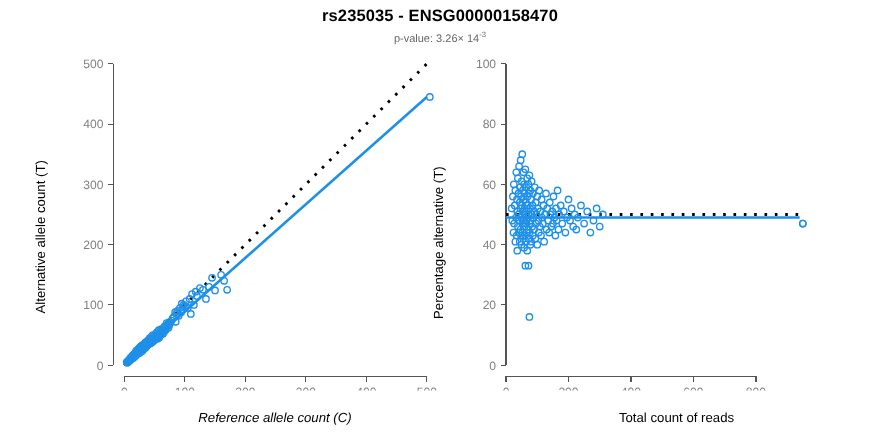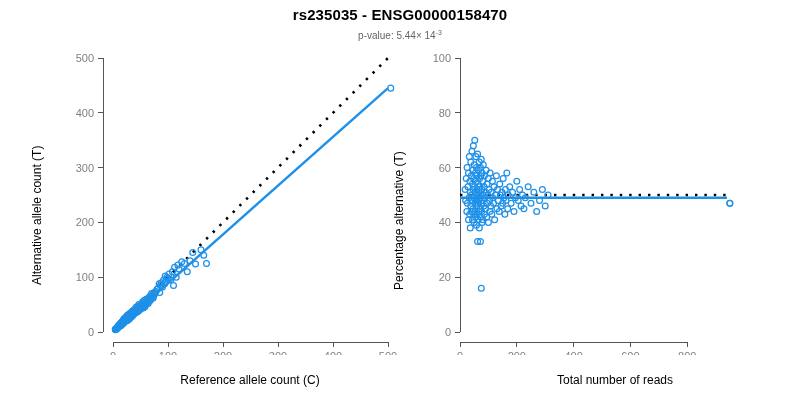--- a/index.html
+++ b/index.html
@@ -29,21 +29,21 @@
   }
 </style>
 </head>
 <body>
 
 <div id="root">
 
   <div class="title">rs235035 - ENSG00000158470</div>
 
   <div class="subtitle">
-    <span>p-value: 5.44</span><span>× 14</span><sup>-3</sup>
+    <span>p-value: 3.26</span><span>× 14</span><sup>-3</sup>
   </div>
 
   <div class="panel" style="left:0px;top:45px;">
     <svg id="svg-left" class="plotsvg" width="400" height="310">
         <clipPath id="svg-left-clip">
           <rect x="99" y="7" width="299" height="294"></rect>
         </clipPath>
         <line x1="103" y1="287" x2="103" y2="13" stroke="#555555" stroke-width="1" shape-rendering="crispEdges"></line>
         <line x1="98" y1="287" x2="103" y2="287" stroke="#555555" stroke-width="1" shape-rendering="crispEdges"></line>
         <text x="94" y="291" text-anchor="end" font-family="&quot;Liberation Sans&quot;, sans-serif" font-size="11" fill="#808080">0</text>
@@ -237,21 +237,21 @@
           <circle cx="190.00" cy="215.76" r="2.9" fill="none" stroke="#1f90e8" stroke-width="1.25"></circle>
           <circle cx="192.75" cy="207.54" r="2.9" fill="none" stroke="#1f90e8" stroke-width="1.25"></circle>
           <circle cx="195.50" cy="219.05" r="2.9" fill="none" stroke="#1f90e8" stroke-width="1.25"></circle>
           <circle cx="201.00" cy="204.80" r="2.9" fill="none" stroke="#1f90e8" stroke-width="1.25"></circle>
           <circle cx="203.75" cy="210.28" r="2.9" fill="none" stroke="#1f90e8" stroke-width="1.25"></circle>
           <circle cx="206.50" cy="218.50" r="2.9" fill="none" stroke="#1f90e8" stroke-width="1.25"></circle>
           <circle cx="390.75" cy="43.14" r="2.9" fill="none" stroke="#1f90e8" stroke-width="1.25"></circle>
         </g>
       </svg>
   </div>
-  <div class="axis-title" style="left:100px;top:373px;width:300px;">Reference allele count (C)</div>
+  <div class="axis-title" style="left:100px;top:373px;width:300px;font-style:italic;">Reference allele count (C)</div>
   <div class="axis-title ytitle" style="left:30px;top:285px;transform:rotate(-90deg);">Alternative allele count (T)</div>
 
   <div class="panel" style="left:400px;top:45px;">
     <svg id="svg-right" class="plotsvg" width="400" height="310">
         <clipPath id="svg-right-clip">
           <rect x="46" y="7" width="343" height="294"></rect>
         </clipPath>
         <line x1="60" y1="287" x2="60" y2="13" stroke="#555555" stroke-width="1" shape-rendering="crispEdges"></line>
         <line x1="55" y1="287" x2="60" y2="287" stroke="#555555" stroke-width="1" shape-rendering="crispEdges"></line>
         <text x="51" y="291" text-anchor="end" font-family="&quot;Liberation Sans&quot;, sans-serif" font-size="11" fill="#808080">0</text>
@@ -424,16 +424,16 @@
           <circle cx="145.21" cy="160.96" r="2.9" fill="none" stroke="#1f90e8" stroke-width="1.25"></circle>
           <circle cx="148.05" cy="150.00" r="2.9" fill="none" stroke="#1f90e8" stroke-width="1.25"></circle>
           <circle cx="329.84" cy="158.22" r="2.9" fill="none" stroke="#1f90e8" stroke-width="1.25"></circle>
           <circle cx="81.30" cy="243.16" r="2.9" fill="none" stroke="#1f90e8" stroke-width="1.25"></circle>
           <circle cx="77.61" cy="196.58" r="2.9" fill="none" stroke="#1f90e8" stroke-width="1.25"></circle>
           <circle cx="80.45" cy="196.58" r="2.9" fill="none" stroke="#1f90e8" stroke-width="1.25"></circle>
           <circle cx="329.84" cy="158.22" r="2.9" fill="none" stroke="#1f90e8" stroke-width="1.25"></circle>
         </g>
       </svg>
   </div>
-  <div class="axis-title" style="left:450px;top:373px;width:330px;">Total number of reads</div>
+  <div class="axis-title" style="left:450px;top:373px;width:330px;">Total count of reads</div>
   <div class="axis-title ytitle" style="left:392px;top:290px;transform:rotate(-90deg);">Percentage alternative (T)</div>
 
 </div>
 
 </body></html>

